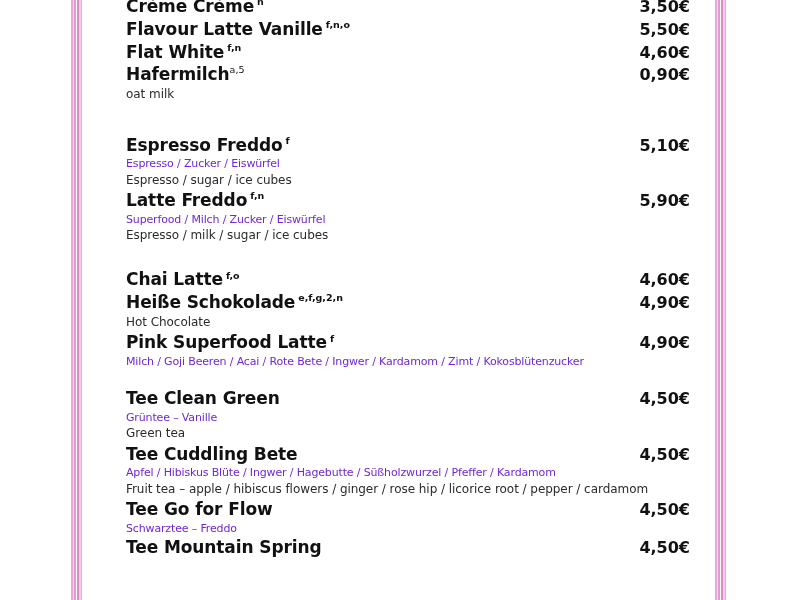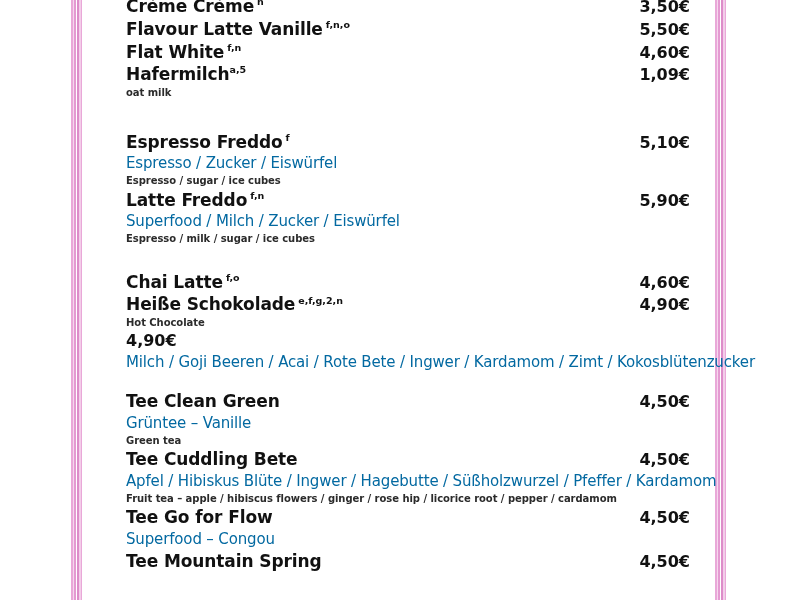--- a/index.html
+++ b/index.html
@@ -68,48 +68,48 @@
 
   .name .sup {
     font-size: 9.5px;
     font-weight: 700;
     vertical-align: super;
     margin-left: 3px;
     letter-spacing: 0px;
   }
   .name .sup-tight {
     font-size: 9.5px;
-    font-weight: 700;
+    font-weight: 400;
     vertical-align: super;
     margin-left: 0px;
     letter-spacing: 0px;
   }
 
   .price {
     font-size: 16px;
     font-weight: 600;
     color: #111111;
     white-space: nowrap;
     flex: 0 0 auto;
     text-align: right;
     line-height: 1.30;
   }
 
   .desc-de {
-    font-size: 15px;
+    font-size: 11px;
     font-weight: 500;
-    color: #0369a1;
+    color: #6d28d9;
     line-height: 1.38;
     letter-spacing: -0.15px;
     white-space: nowrap;
   }
 
   .desc-en {
-    font-size: 10px;
-    font-weight: 700;
+    font-size: 12px;
+    font-weight: 400;
     color: #2b2b2b;
     line-height: 1.45;
     letter-spacing: -0.05px;
     white-space: nowrap;
   }
 
   
   .gap-sm { height: 4px; }
   .gap-md { height: 18px; }
   .gap-lg { height: 24px; }
@@ -144,21 +144,21 @@
     <div class="item">
       <div class="item-head">
         <div class="name"><span>Flat White</span><span class="sup">f,n</span></div>
         <div class="price">4,60€</div>
       </div>
     </div>
 
     <div class="item">
       <div class="item-head">
         <div class="name"><span>Hafermilch</span><span class="sup-tight">a,5</span></div>
-        <div class="price">1,09€</div>
+        <div class="price">0,90€</div>
       </div>
       <div class="desc-en">oat milk</div>
     </div>
 
     <div class="gap-sm"></div>
 
   </div>
 
   <div class="gap-xl"></div>
 
@@ -197,20 +197,21 @@
     <div class="item">
       <div class="item-head">
         <div class="name"><span>Heiße Schokolade</span><span class="sup">e,f,g,2,n</span></div>
         <div class="price">4,90€</div>
       </div>
       <div class="desc-en">Hot Chocolate</div>
     </div>
 
     <div class="item">
       <div class="item-head">
+        <div class="name"><span>Pink Superfood Latte</span><span class="sup">f</span></div>
         <div class="price">4,90€</div>
       </div>
       <div class="desc-de">Milch / Goji Beeren / Acai / Rote Bete / Ingwer / Kardamom / Zimt / Kokosblütenzucker</div>
     </div>
   </div>
 
   <div class="gap-md"></div>
 
   <div>
 
@@ -230,21 +231,21 @@
       </div>
       <div class="desc-de">Apfel / Hibiskus Blüte / Ingwer / Hagebutte / Süßholzwurzel / Pfeffer / Kardamom</div>
       <div class="desc-en">Fruit tea – apple / hibiscus flowers / ginger / rose hip / licorice root / pepper / cardamom</div>
     </div>
 
     <div class="item">
       <div class="item-head">
         <div class="name">Tee Go for Flow</div>
         <div class="price">4,50€</div>
       </div>
-      <div class="desc-de">Superfood – Congou</div>
+      <div class="desc-de">Schwarztee – Freddo</div>
     </div>
 
     <div class="item">
       <div class="item-head">
         <div class="name">Tee Mountain Spring</div>
         <div class="price">4,50€</div>
       </div>
 
     </div>
   </div>

